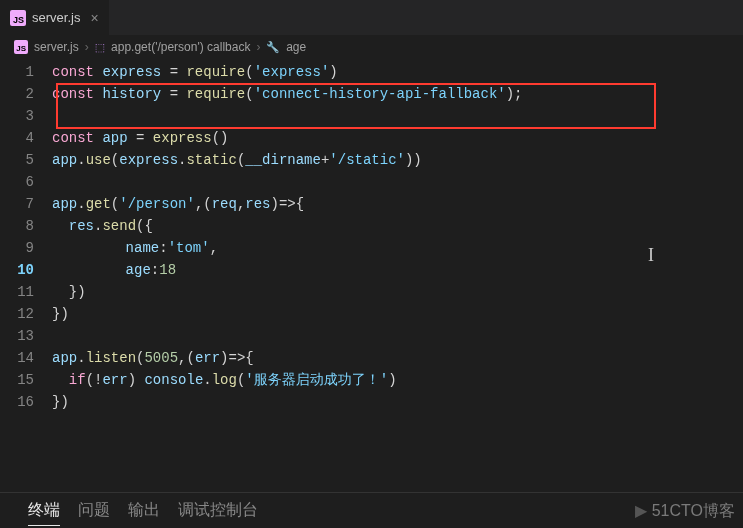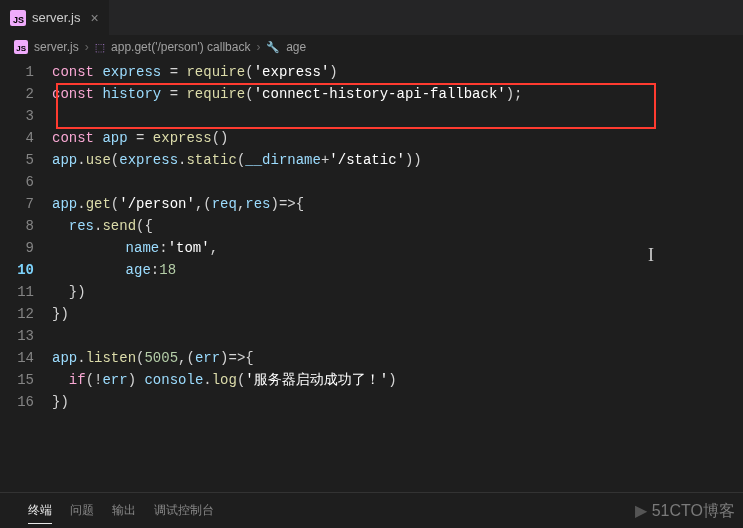--- a/index.html
+++ b/index.html
@@ -40,39 +40,39 @@
 .line { display: flex; height: 22px; align-items: center; }
 .gutter {
   width: 52px; text-align: right; padding-right: 18px;
   color: #858585; font-size: 14px; user-select: none;
 }
 .line.current .gutter { color: #7dd3fc; font-weight: bold; }
 .code { white-space: pre; }
 .kw { color: #f9a8d4; }
 .var { color: #9cdcfe; }
 .fn { color: #dcdcaa; }
-.str { color: #ffffff; }
+.str { color: #7dd3fc; }
 .num { color: #b5cea8; }
 .punc { color: #d4d4d4; }
 .prop { color: #9cdcfe; padding-left: 40px; }
 .red-box {
   position: absolute; left: 56px; top: 24px;
   width: 600px; height: 46px; border: 2px solid #ff3b30;
   pointer-events: none;
 }
 .cursor-i {
   position: absolute; left: 648px; top: 186px;
   color: #ccc; font-size: 18px; font-family: serif;
   pointer-events: none;
 }
 .bottom-panel {
   position: absolute; left: 0; right: 0; bottom: 0;
   height: 36px; border-top: 1px solid #333;
   display: flex; align-items: center; gap: 18px;
-  padding: 0 28px; font-size: 12px; color: #888;
+  padding: 0 28px; font-size: 16px; color: #888;
   font-family: -apple-system, 'Segoe UI', sans-serif;
 }
 .panel-tab { cursor: pointer; padding: 4px 0; }
 .panel-tab.active { color: #e7e7e7; border-bottom: 1px solid #e7e7e7; }
 .watermark {
   position: absolute; right: 8px; bottom: 6px;
   color: #7a7a7a; font-size: 16px;
   font-family: -apple-system, 'Segoe UI', sans-serif;
 }
 </style>

